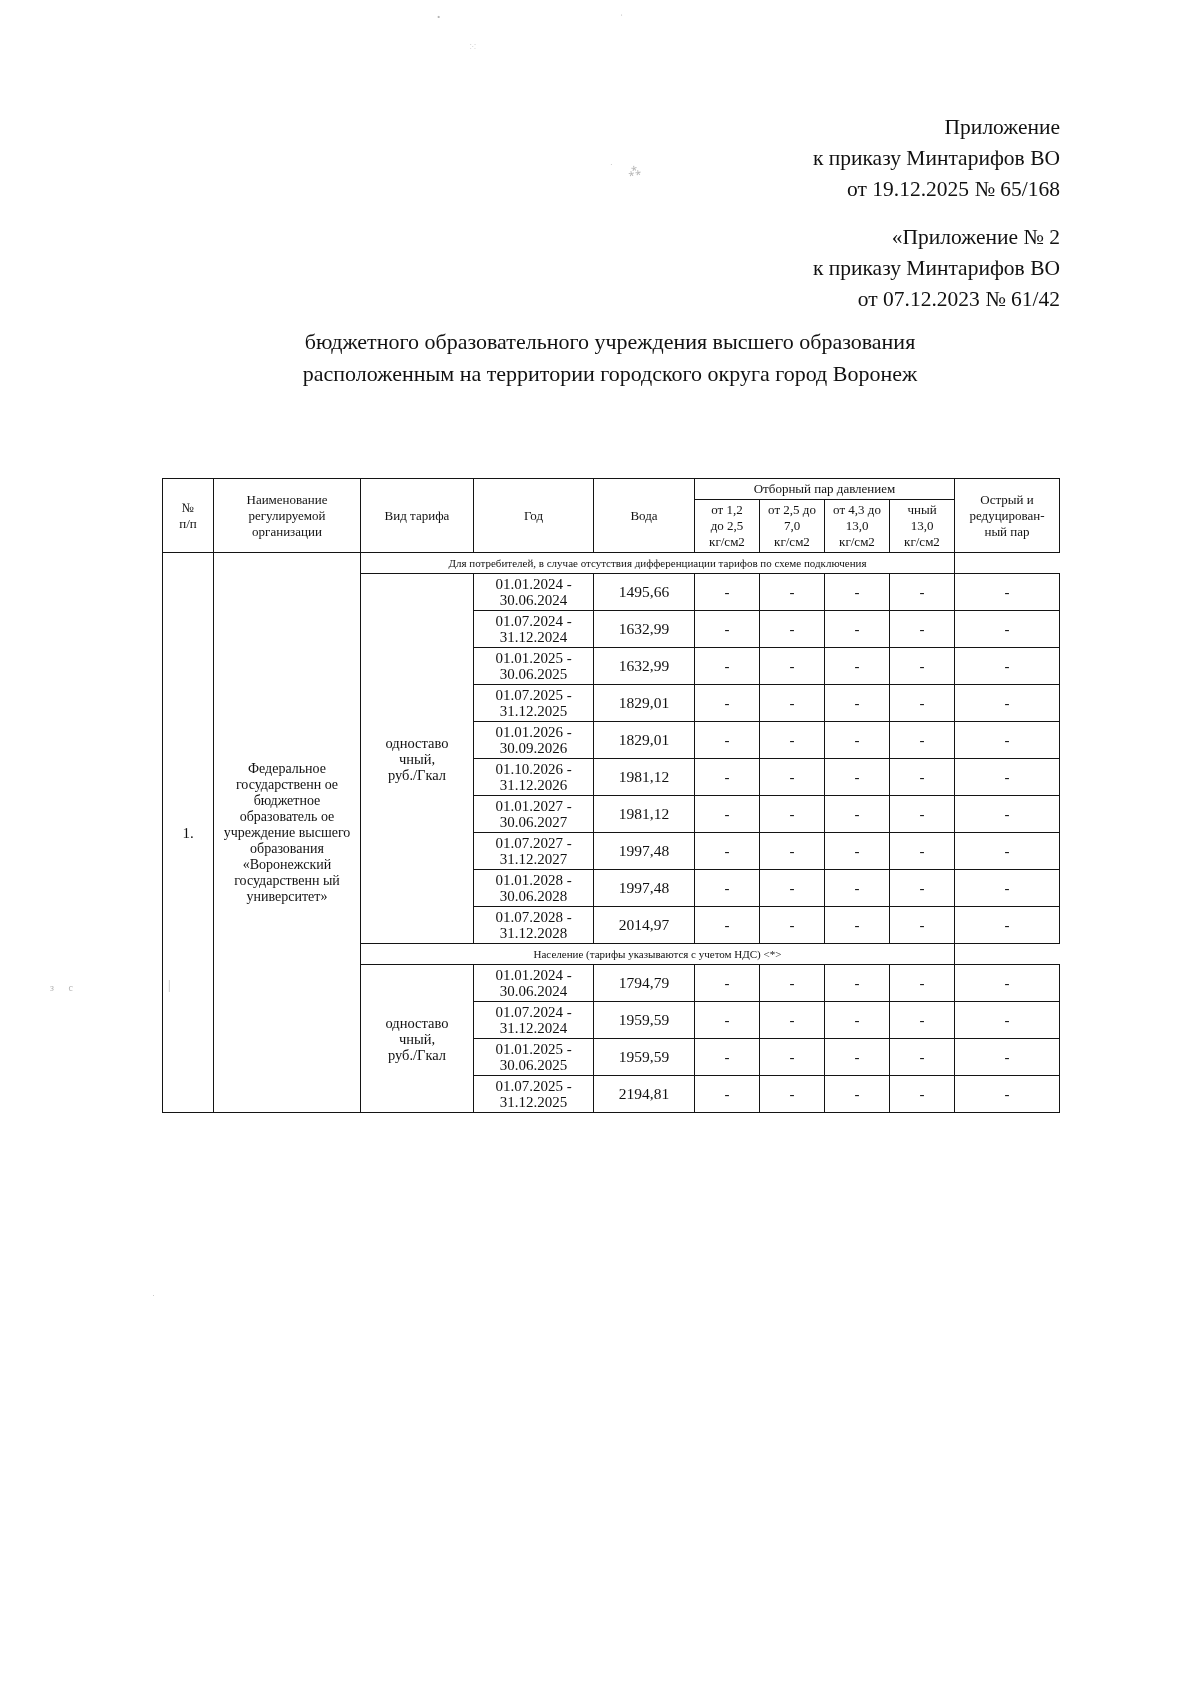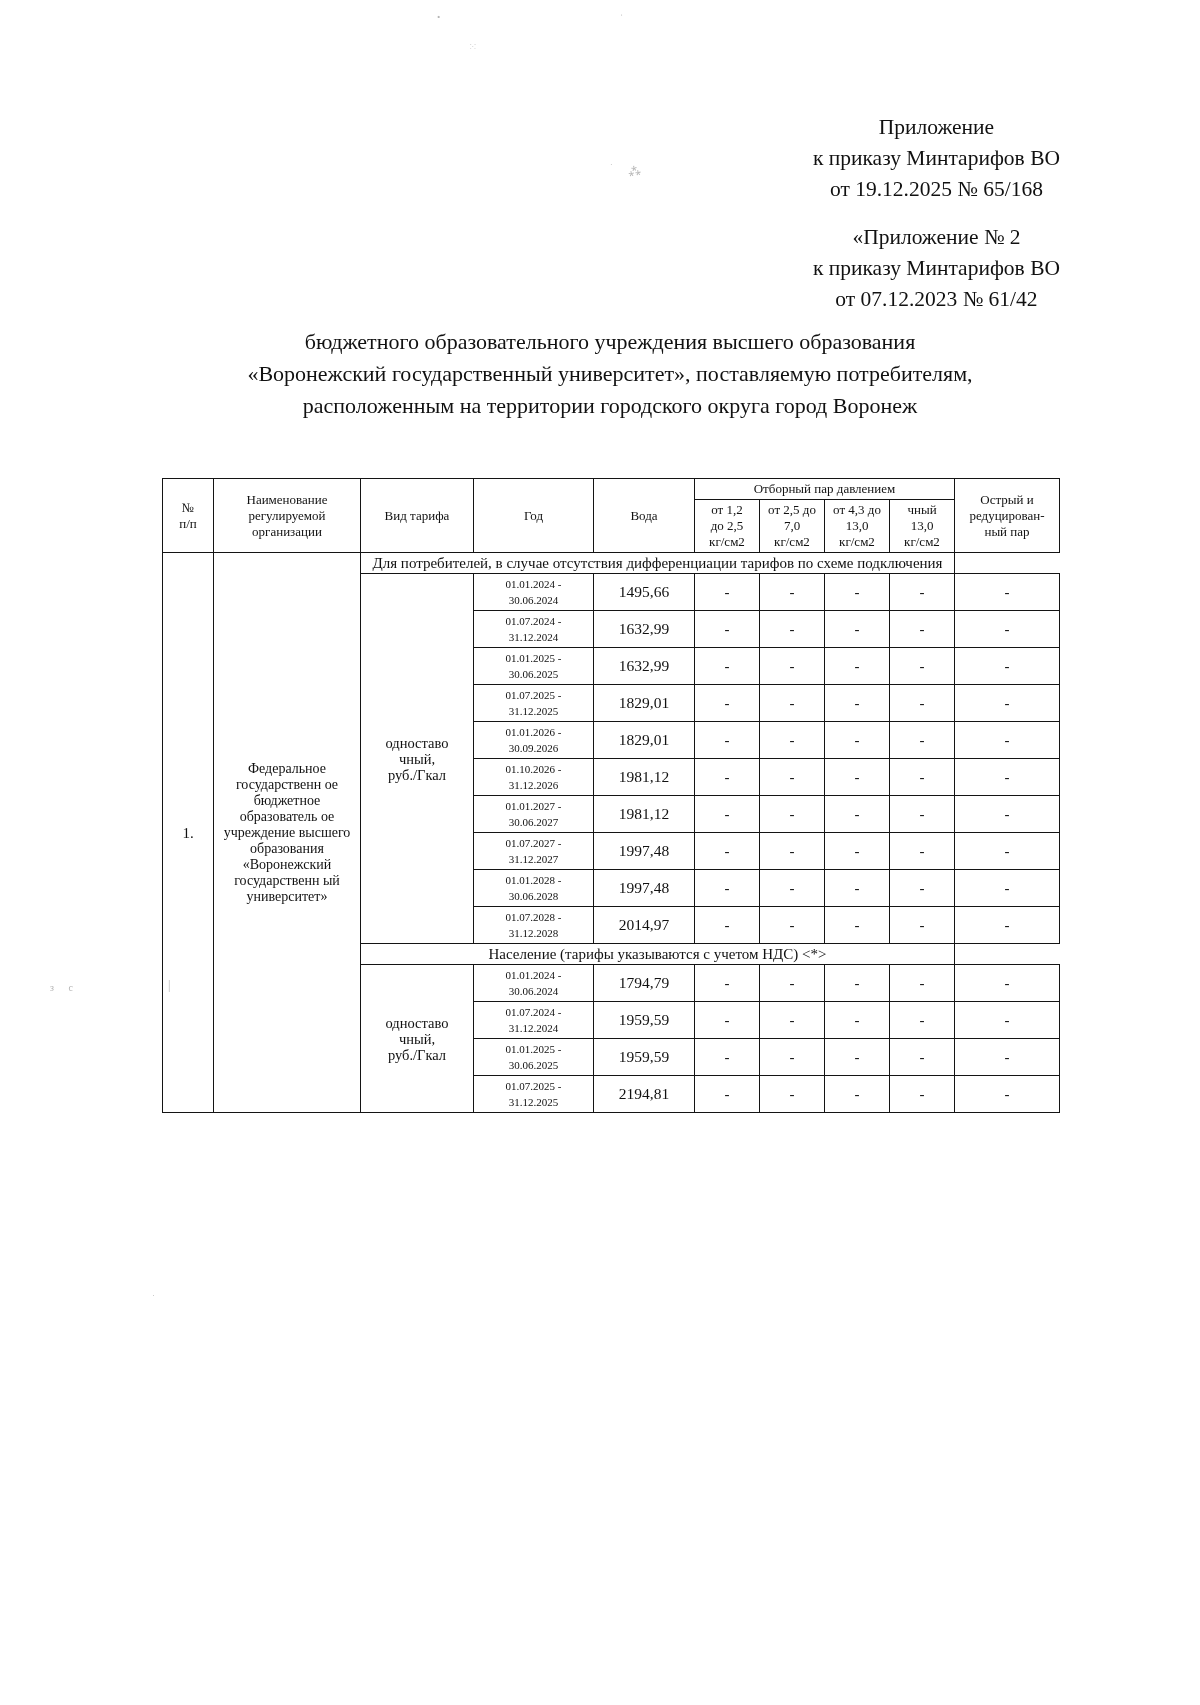--- a/index.html
+++ b/index.html
@@ -41,21 +41,21 @@
   .speck.s5 { left: 628px; top: 162px; font-size: 11px; transform: rotate(-8deg); }
   .speck.s6 { left: 50px;  top: 982px; font-size: 10px; letter-spacing: 6px; }
   .speck.s7 { left: 152px; top: 1290px; font-size: 9px; }
   .speck.s8 { left: 168px; top: 978px; font-size: 12px; }
 
   
   .ref-block {
     position: absolute;
     right: 140px;
     top: 112px;
-    text-align: center;
+    text-align: right;
     font-size: 21.5px;
     line-height: 31px;
   }
   .ref-block .line { white-space: nowrap; }
   .ref-block.second {
     top: 222px;
   }
 
   
   .doc-title {
@@ -106,35 +106,35 @@
   }
   th.col-no   { width: 46px; font-size: 14px; }
   th.col-org  { width: 142px; }
   th.col-kind { width: 108px; }
   th.col-year { width: 115px; }
   th.col-water{ width: 96px; }
   th.col-p1, th.col-p2, th.col-p3, th.col-p4 { width: 78px; }
   th.col-sharp{ width: 100px; font-size: 12.5px; line-height: 15px; }
 
   td.banner {
-    font-size: 15px;
+    font-size: 11px;
     line-height: 20px;
     padding: 6px 10px;
   }
   td.org-name {
     font-size: 14px;
     line-height: 19px;
     padding: 4px 6px;
   }
   td.kind {
     font-size: 14.5px;
     line-height: 21px;
   }
   td.period {
-    font-size: 11px;
+    font-size: 15px;
     line-height: 20px;
     padding: 7px 2px;
   }
   td.value {
     font-size: 15.5px;
   }
   td.dash {
     font-size: 15px;
   }
   td.rowno {
@@ -162,21 +162,20 @@
   </div>
 
   <div class="ref-block second">
     <div class="line">«Приложение № 2</div>
     <div class="line">к приказу Минтарифов ВО</div>
     <div class="line">от 07.12.2023 № 61/42</div>
   </div>
 
   <div class="doc-title">
     <div class="line">бюджетного образовательного учреждения высшего образования</div>
-    <div class="line">«Воронежский государственный университет», поставляемую потребителям,</div>
     <div class="line">расположенным на территории городского округа город Воронеж</div>
   </div>
 
   <div class="tbl-wrap">
     <table class="tariff">
       <thead>
         <tr>
           <th class="col-no" rowspan="2">
             <div>№</div>
             <div>п/п</div>

